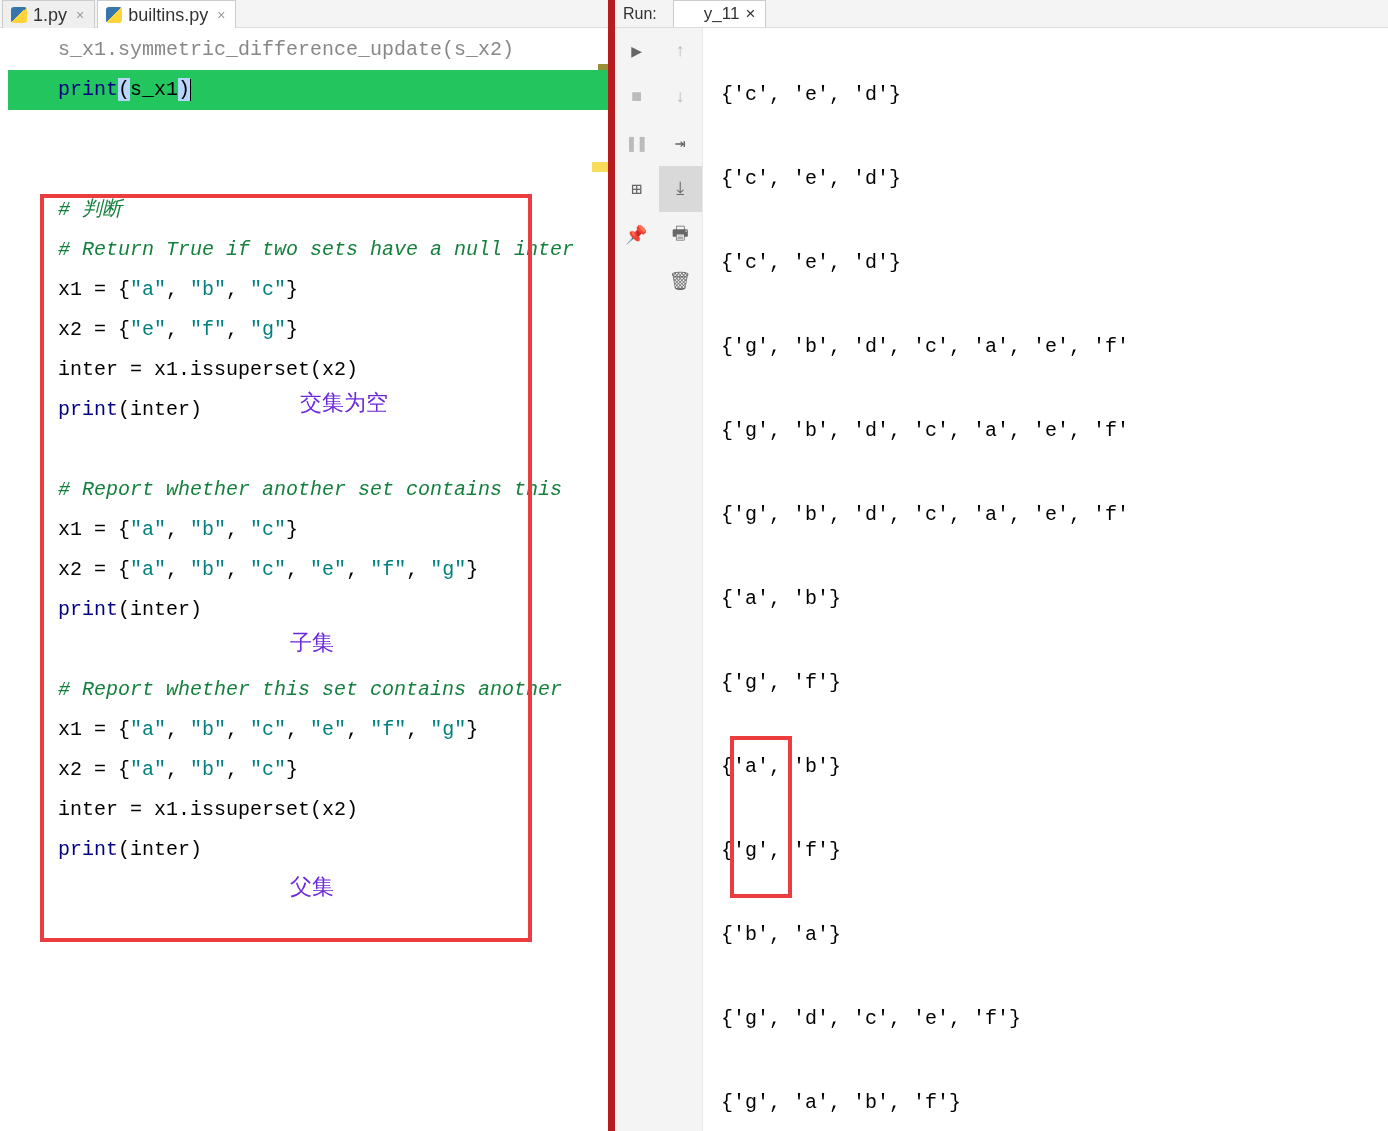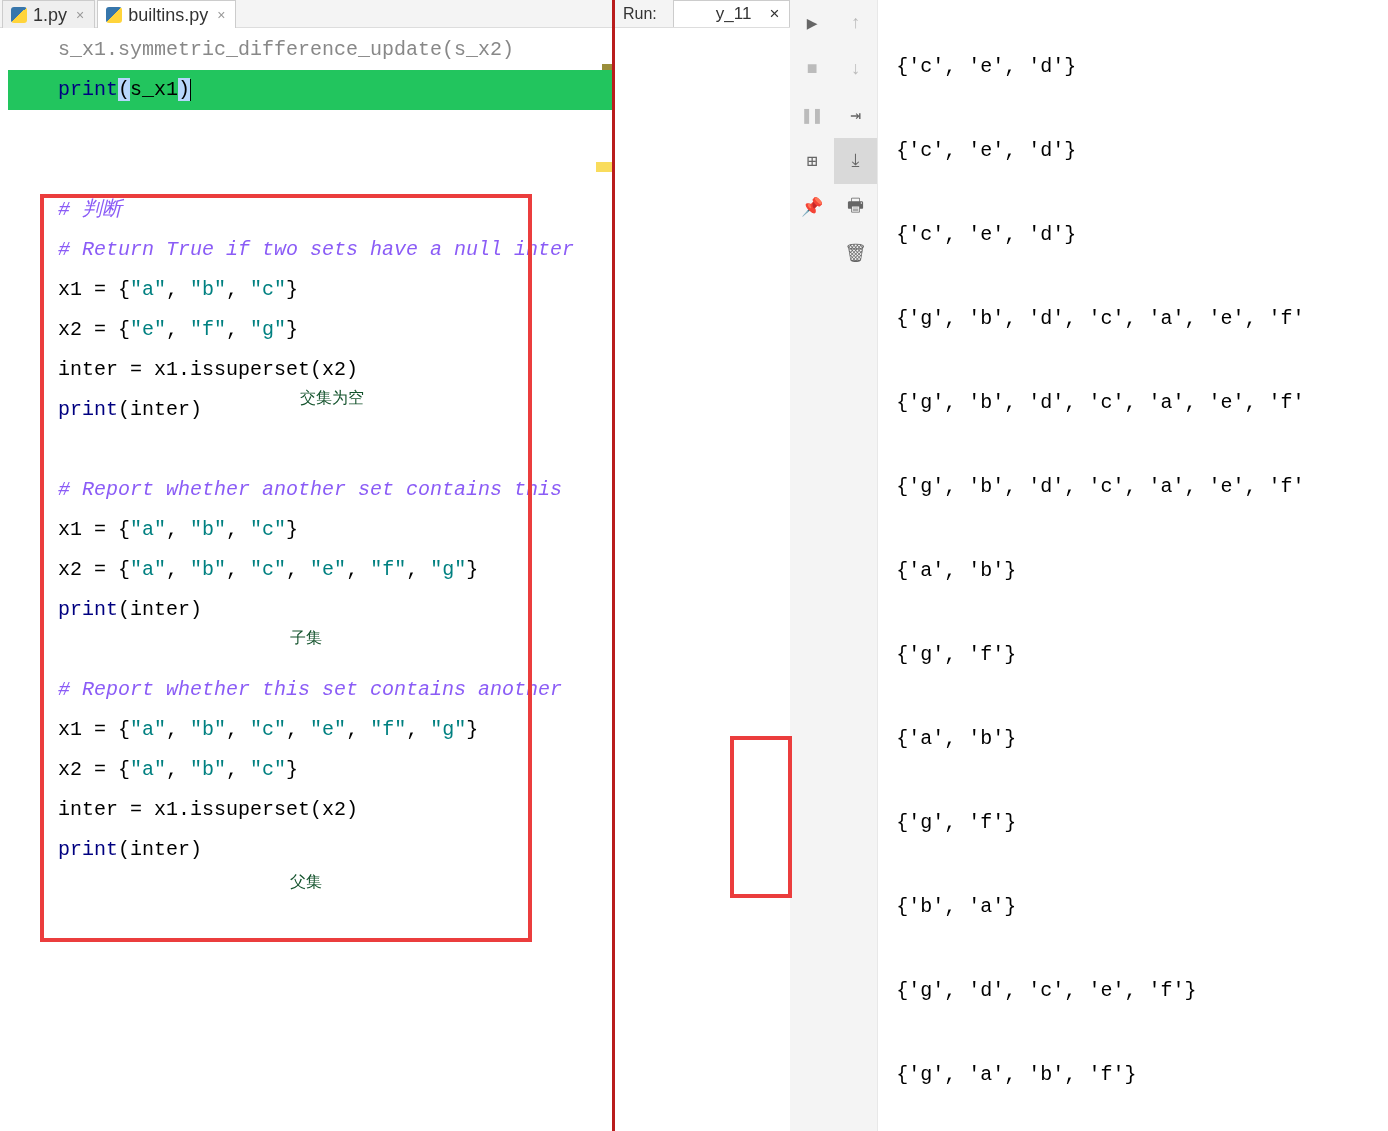--- a/index.html
+++ b/index.html
@@ -1,40 +1,40 @@
 <!DOCTYPE html>
 <html><head>
 <meta charset="utf-8">
 <style>
 *{box-sizing:border-box;margin:0;padding:0}
 body{font-family:"Consolas","Courier New",monospace;font-size:20px;background:#fff;width:1388px;height:1131px;overflow:hidden;position:relative}
 .main{display:flex;height:100%}
-.left-pane{width:615px;background:#fff;position:relative;border-right:3px solid #b91c1c}
+.left-pane{width:615px;background:#fff;position:relative;border-right:7px solid #b91c1c}
 .right-pane{flex:1;display:flex;background:#fff}
 .tabs{height:28px;display:flex;align-items:center;border-bottom:1px solid #ddd;background:#f4f4f4;padding-left:2px;gap:0}
 .tab{display:flex;align-items:center;gap:6px;padding:4px 10px 2px 8px;background:#fff;border:1px solid #ccc;border-bottom:none;font-size:18px;font-family:Arial,sans-serif;color:#333;cursor:pointer;margin-right:2px}
 .tab.inactive{background:#efefef}
 .tab .pyicon{width:16px;height:16px;display:inline-block;position:relative}
 .tab .pyicon::before{content:"";position:absolute;inset:0;background:linear-gradient(135deg,#3776ab 50%,#ffd43b 50%);border-radius:3px}
 .tab .close-x{color:#999;font-size:14px;padding-left:3px}
 .editor{padding:2px 0 0 8px;position:relative;height:calc(100% - 28px);overflow:hidden}
 .code-line{white-space:pre;line-height:40px;padding-left:50px;font-size:20px;position:relative}
 .hl-yellow{background:#22c55e}
-.cmt{color:#8b5cf6;font-style:italic}
+.cmt{color:#15803d;font-style:italic}
 .str{color:#008080}
 .builtin{color:#000080}
 .cursor-blk{display:inline-block;width:1px;height:22px;background:#000;vertical-align:middle}
 .sel{background:#b8d6fb}
 .red-box{position:absolute;border:4px solid #eb3d3d;pointer-events:none}
 .red-box.code{left:40px;top:166px;width:492px;height:748px}
-.red-annot{position:absolute;color:#14532d;font-family:"SimSun","NSimSun",serif;font-size:16px}
+.red-annot{position:absolute;color:#6d28d9;font-family:"SimSun","NSimSun",serif;font-size:22px}
 .run-header{height:28px;display:flex;align-items:center;border-bottom:1px solid #ddd;background:#f4f4f4;padding-left:4px;font-family:Arial,sans-serif;font-size:16px;color:#333}
 .run-header .label{padding:0 16px 0 4px}
 .run-tabs{display:flex;gap:0}
-.run-tab{display:flex;gap:18px;padding:3px 10px;background:#fff;border:1px solid #ccc;border-bottom:none;font-size:17px;cursor:pointer}
+.run-tab{display:flex;gap:6px;padding:3px 10px;background:#fff;border:1px solid #ccc;border-bottom:none;font-size:17px;cursor:pointer}
 .run-area{flex:1;display:flex}
 .toolbars{display:flex;flex-direction:column;width:88px;background:#f4f4f4;border-right:1px solid #e8e8e8}
 .toolbars .pair{display:flex;height:46px}
 .toolbars .cell{width:44px;display:flex;align-items:center;justify-content:center;color:#666;font-size:18px;cursor:pointer}
 .cell.act{background:#d9d9d9}
 .play{color:#59a869}
 .output{flex:1;padding:4px 0 0 18px;font-size:20px;line-height:42px;white-space:pre;color:#000;position:relative;font-family:"Courier New",monospace}
 .out-line{white-space:pre}
 .red-box.out{left:730px;top:736px;width:62px;height:162px}
 .yellow-flag{position:absolute;right:0;width:16px;height:10px;background:#f9dc5c}
@@ -86,21 +86,21 @@
       <div class="code-line"><span class="builtin">print</span><span>(inter)</span></div>
 
       <div class="red-annot" style="left:300px;top:360px">交集为空</div>
       <div class="red-annot" style="left:290px;top:600px">子集</div>
       <div class="red-annot" style="left:290px;top:844px">父集</div>
       <div class="red-box code"></div>
     </div>
   </div>
 
   <div class="right-pane">
-    <div style="display:flex;flex-direction:row;flex:1">
+    <div style="display:flex;flex-direction:column;flex:1">
       <div class="run-header">
         <span class="label">Run:</span>
         <div class="run-tabs">
           <div class="run-tab">
             <span class="pyicon" style="width:14px;height:14px"></span>
             <span>y_11</span>
             <span class="close-x">×</span>
           </div>
         </div>
       </div>

